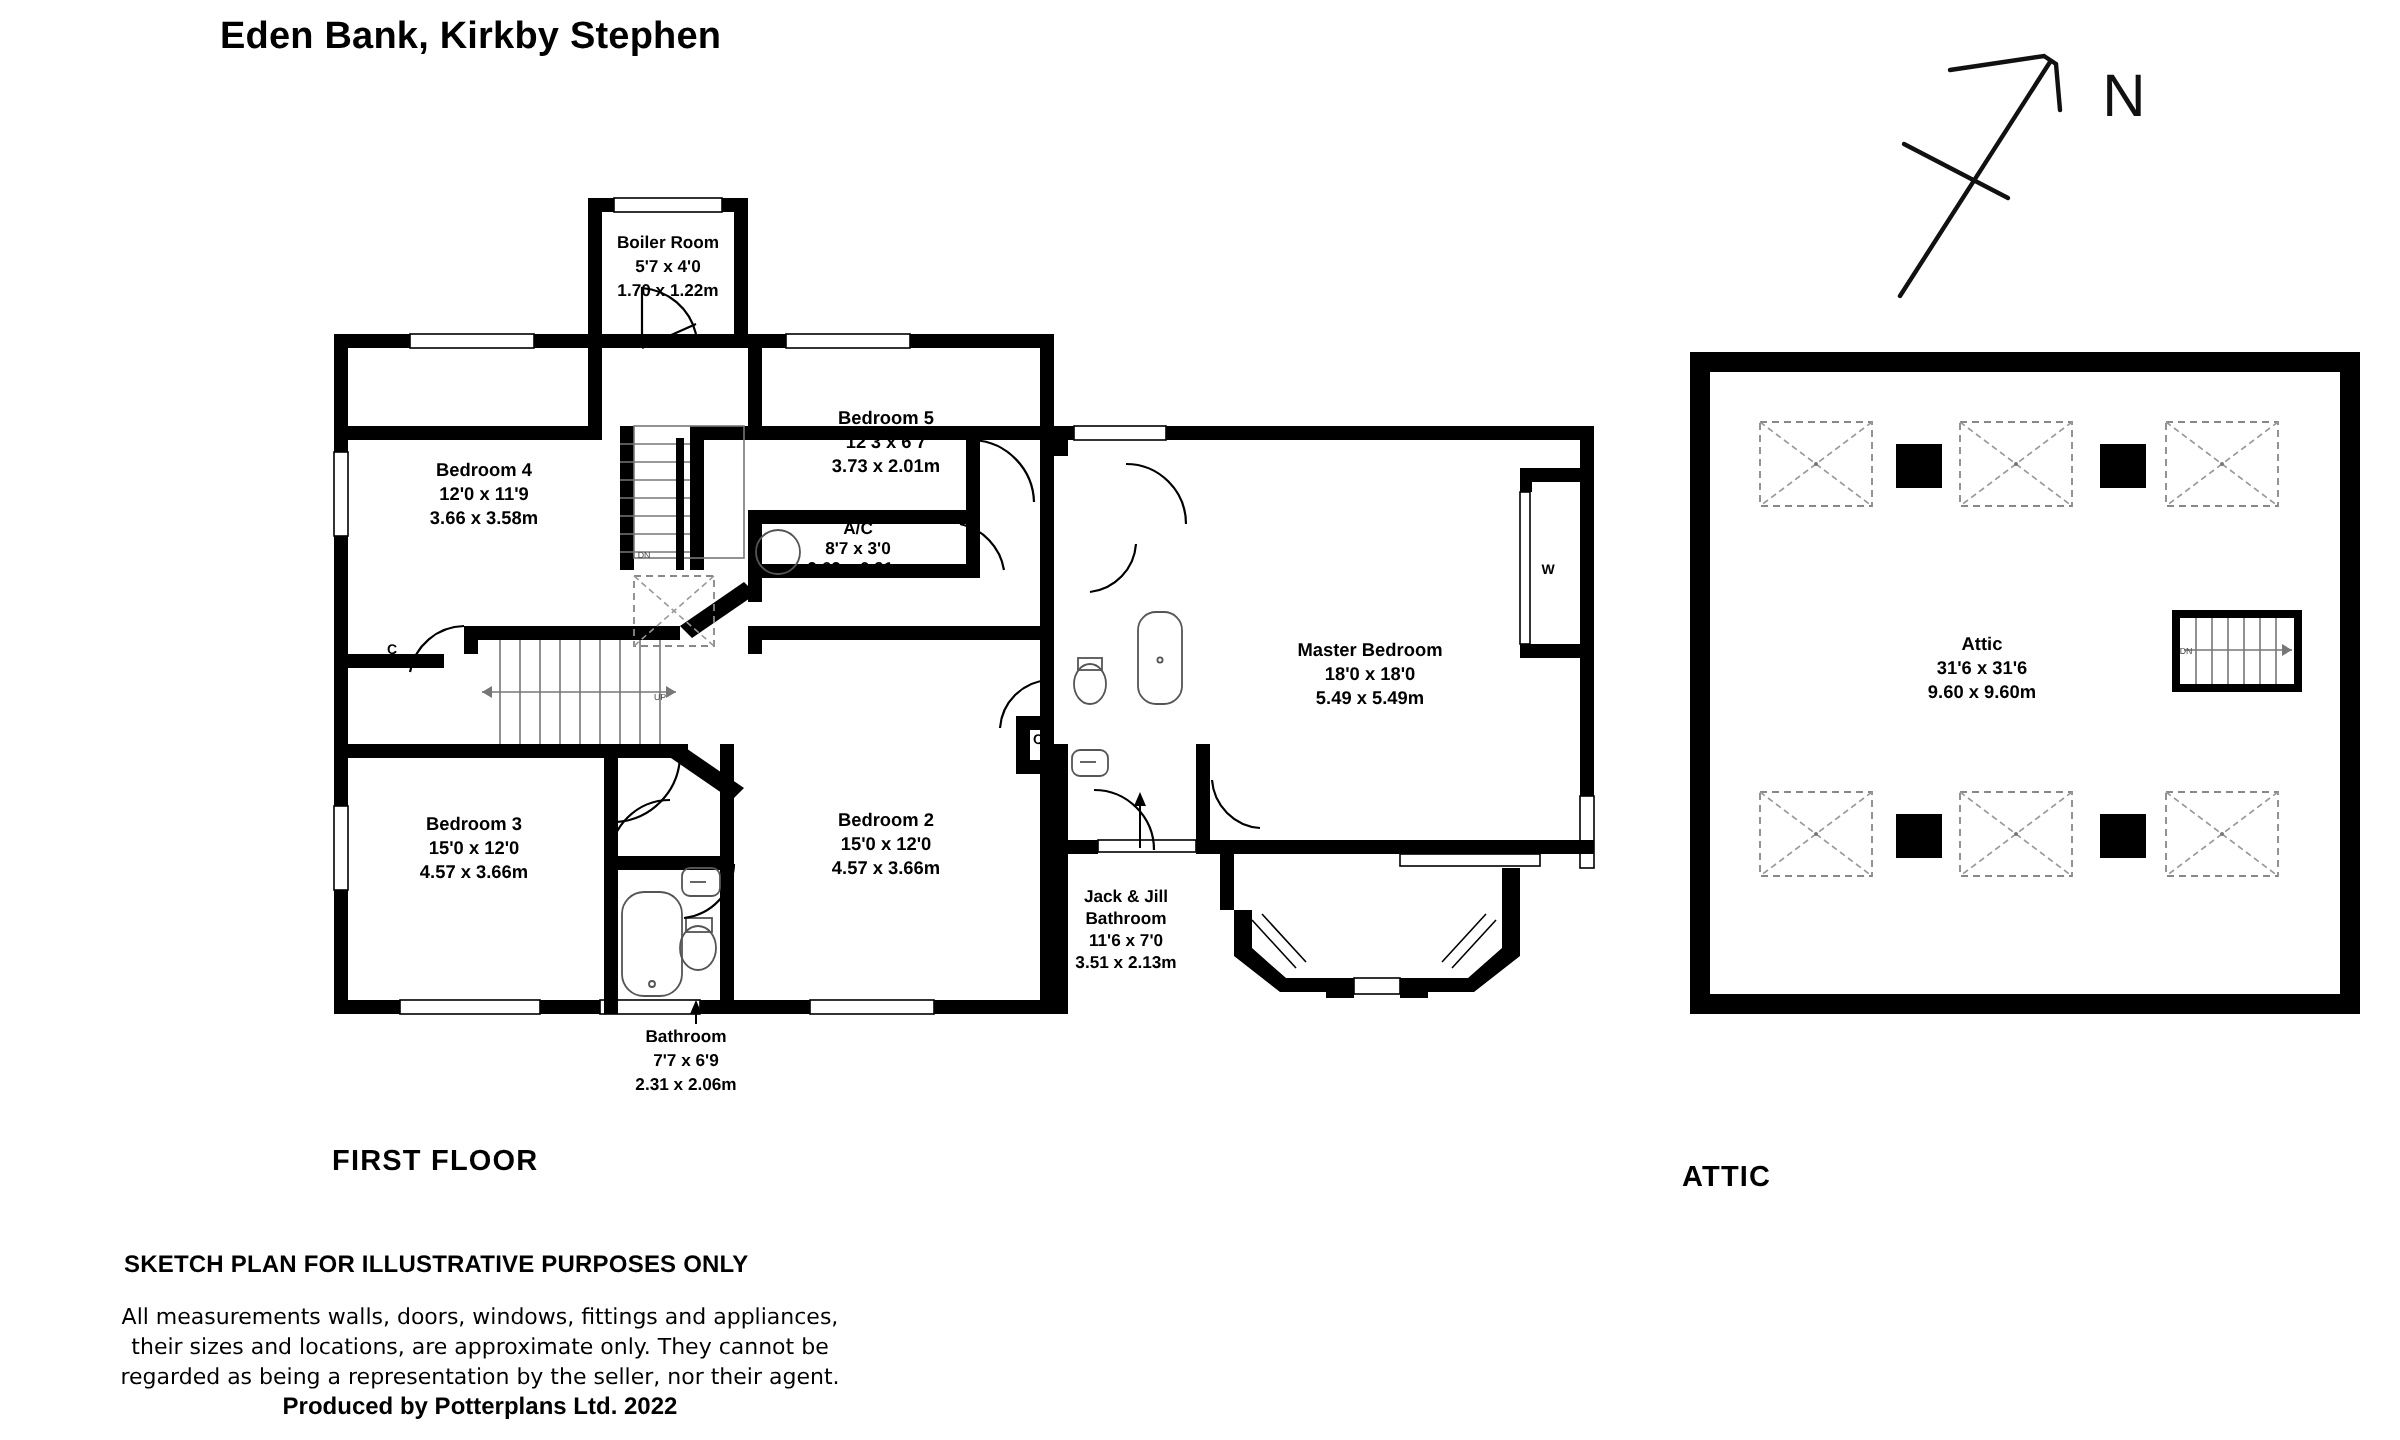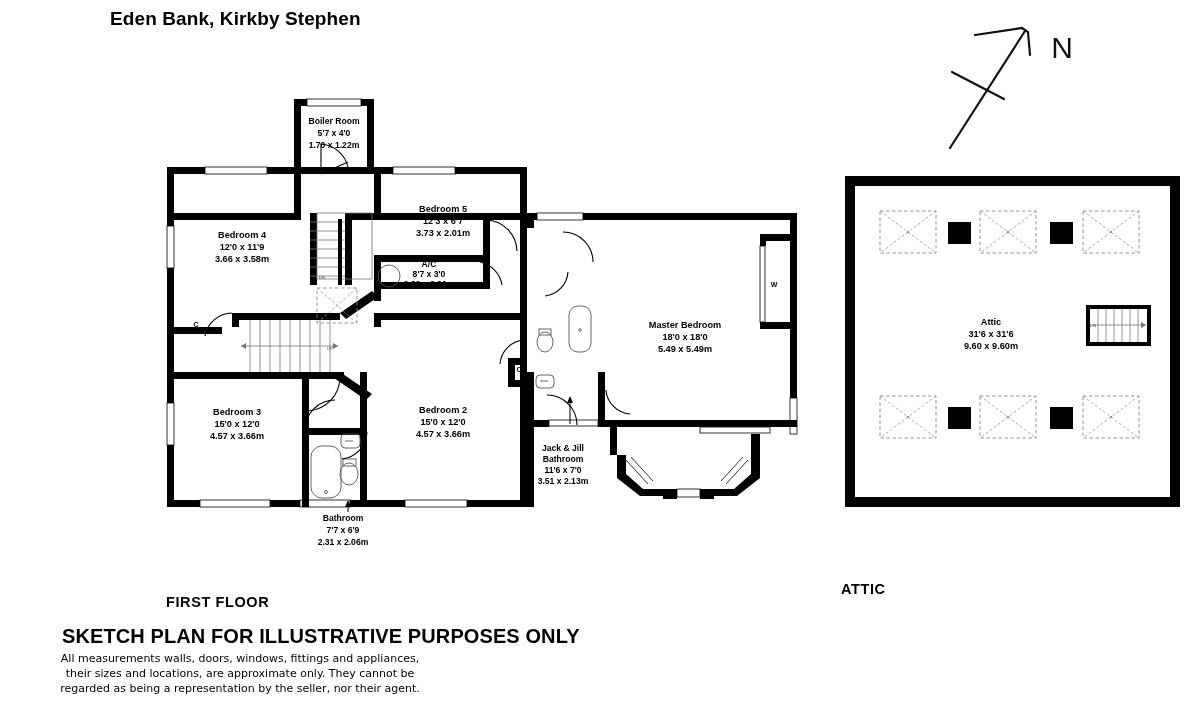--- a/index.html
+++ b/index.html
@@ -29,28 +29,28 @@
     font-weight: bold;
     letter-spacing: 0.1px;
     white-space: nowrap;
   }
   .floor-label {
     position: absolute;
     font-size: 14.5px;
     font-weight: bold;
     letter-spacing: 0.6px;
   }
-  #first-floor-label { left: 166px; top: 594px; text-align: right; }
+  #first-floor-label { left: 166px; top: 573px; text-align: right; }
   #attic-label { left: 841px; top: 581px; }
 
   .disclaimer-head {
     position: absolute;
     left: 62px;
     top: 625px;
-    font-size: 20px;
+    font-size: 12px;
     font-weight: bold;
     letter-spacing: 0.1px;
     white-space: nowrap;
   }
   .disclaimer-body {
     position: absolute;
     left: 52px;
     top: 652px;
     width: 376px;
     text-align: center;
@@ -414,14 +414,15 @@
       <text class="rm-label" x="991" y="337">31'6 x 31'6</text>
       <text class="rm-label" x="991" y="349">9.60 x 9.60m</text>
     </g>
   </svg>
 
   <div class="floor-label" id="first-floor-label">FIRST FLOOR</div>
   <div class="floor-label" id="attic-label">ATTIC</div>
 
   <div class="disclaimer-head">SKETCH PLAN FOR ILLUSTRATIVE PURPOSES ONLY</div>
   <div class="disclaimer-body">All measurements walls, doors, windows, fittings and appliances, their sizes and locations, are approximate only. They cannot be regarded as being a representation by the seller, nor their agent.</div>
+  <div class="producer">Produced by Potterplans Ltd. 2022</div>
 
 </div>
 
 </body></html>

